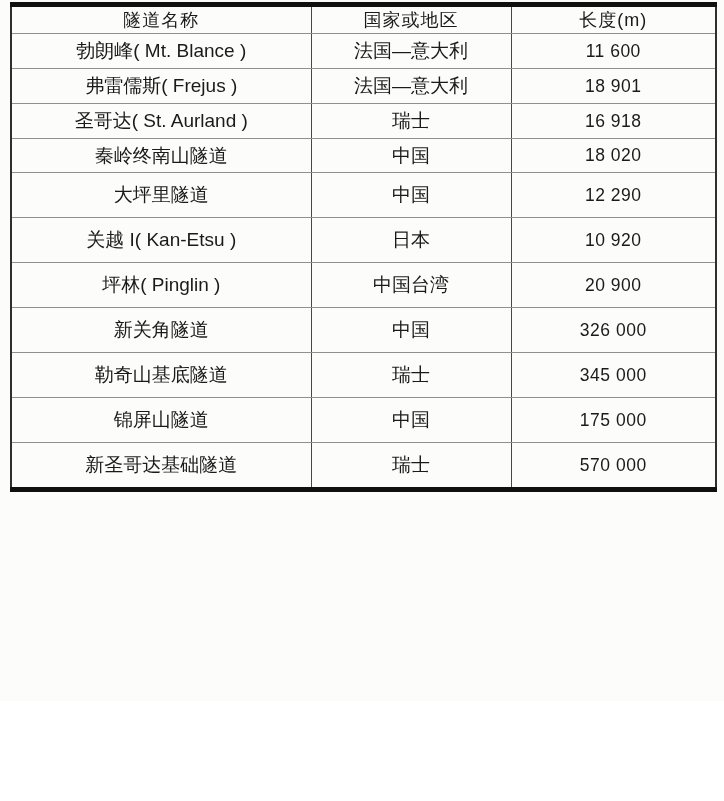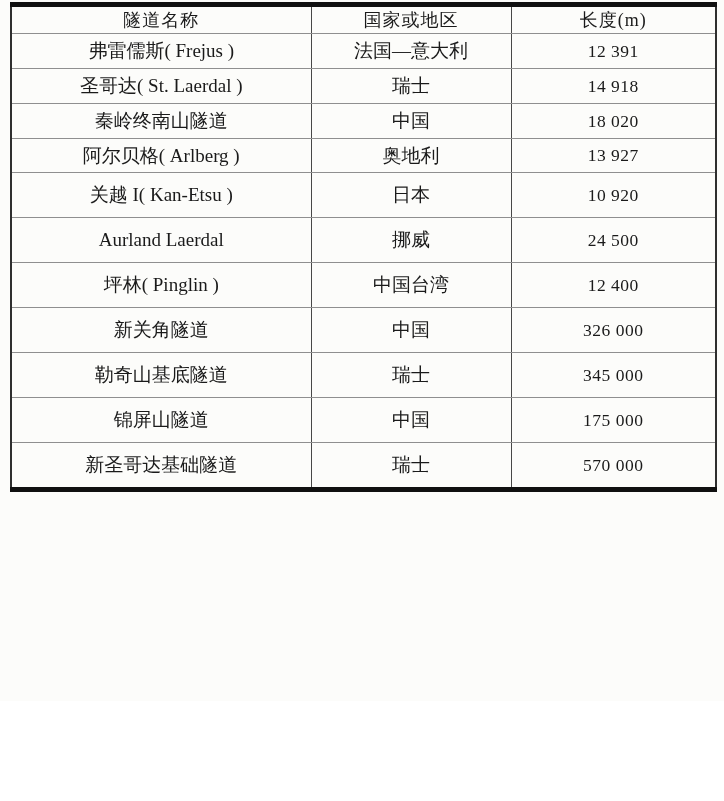--- a/index.html
+++ b/index.html
@@ -6,21 +6,21 @@
     margin: 0;
     padding: 0;
     background: #ffffff;
   }
   .page {
     position: relative;
     width: 724px;
     height: 701px;
     background: var(--paper, #fcfcfa);
     overflow: hidden;
-    font-family: Liberation Serif, serif;
+    font-family: Liberation Sans, sans-serif;
     color: var(--ink, #1a1a1a);
   }
   table.tunnel-table {
     position: absolute;
     left: 10px;
     top: 2px;
     width: 705px;
     border-collapse: collapse;
     table-layout: fixed;
     border-top: 5px solid var(--border_heavy, #101010);
@@ -74,66 +74,66 @@
       <col class="c3">
     </colgroup>
     <thead>
       <tr>
         <th>隧道名称</th>
         <th>国家或地区</th>
         <th>长度(m)</th>
       </tr>
     </thead>
     <tbody>
+  <tr>
+    <td>勃朗峰( Mt. Blance )</td>
+    <td>法国—意大利</td>
+    <td class="num">11 600</td>
+  </tr>
 
   <tr>
     <td>弗雷儒斯( Frejus )</td>
     <td>法国—意大利</td>
-    <td class="num">12 391</td>
+    <td class="num">18 901</td>
   </tr>
 
   <tr>
-    <td>圣哥达( St. Laerdal )</td>
+    <td>圣哥达( St. Aurland )</td>
     <td>瑞士</td>
-    <td class="num">14 918</td>
+    <td class="num">16 918</td>
   </tr>
 
   <tr>
     <td>秦岭终南山隧道</td>
     <td>中国</td>
     <td class="num">18 020</td>
   </tr>
 
+  <tr>
+    <td>大坪里隧道</td>
+    <td>中国</td>
+    <td class="num">12 290</td>
+  </tr>
 
 
-  <tr>
-    <td>阿尔贝格( Arlberg )</td>
-    <td>奥地利</td>
-    <td class="num">13 927</td>
-  </tr>
 
 
   <tr>
     <td>关越 I( Kan-Etsu )</td>
     <td>日本</td>
     <td class="num">10 920</td>
   </tr>
 
 
 
-  <tr>
-    <td>Aurland Laerdal</td>
-    <td>挪威</td>
-    <td class="num">24 500</td>
-  </tr>
 
   <tr>
     <td>坪林( Pinglin )</td>
     <td>中国台湾</td>
-    <td class="num">12 400</td>
+    <td class="num">20 900</td>
   </tr>
 
 
   <tr>
     <td>新关角隧道</td>
     <td>中国</td>
     <td class="num">326 000</td>
   </tr>
 
   <tr>

